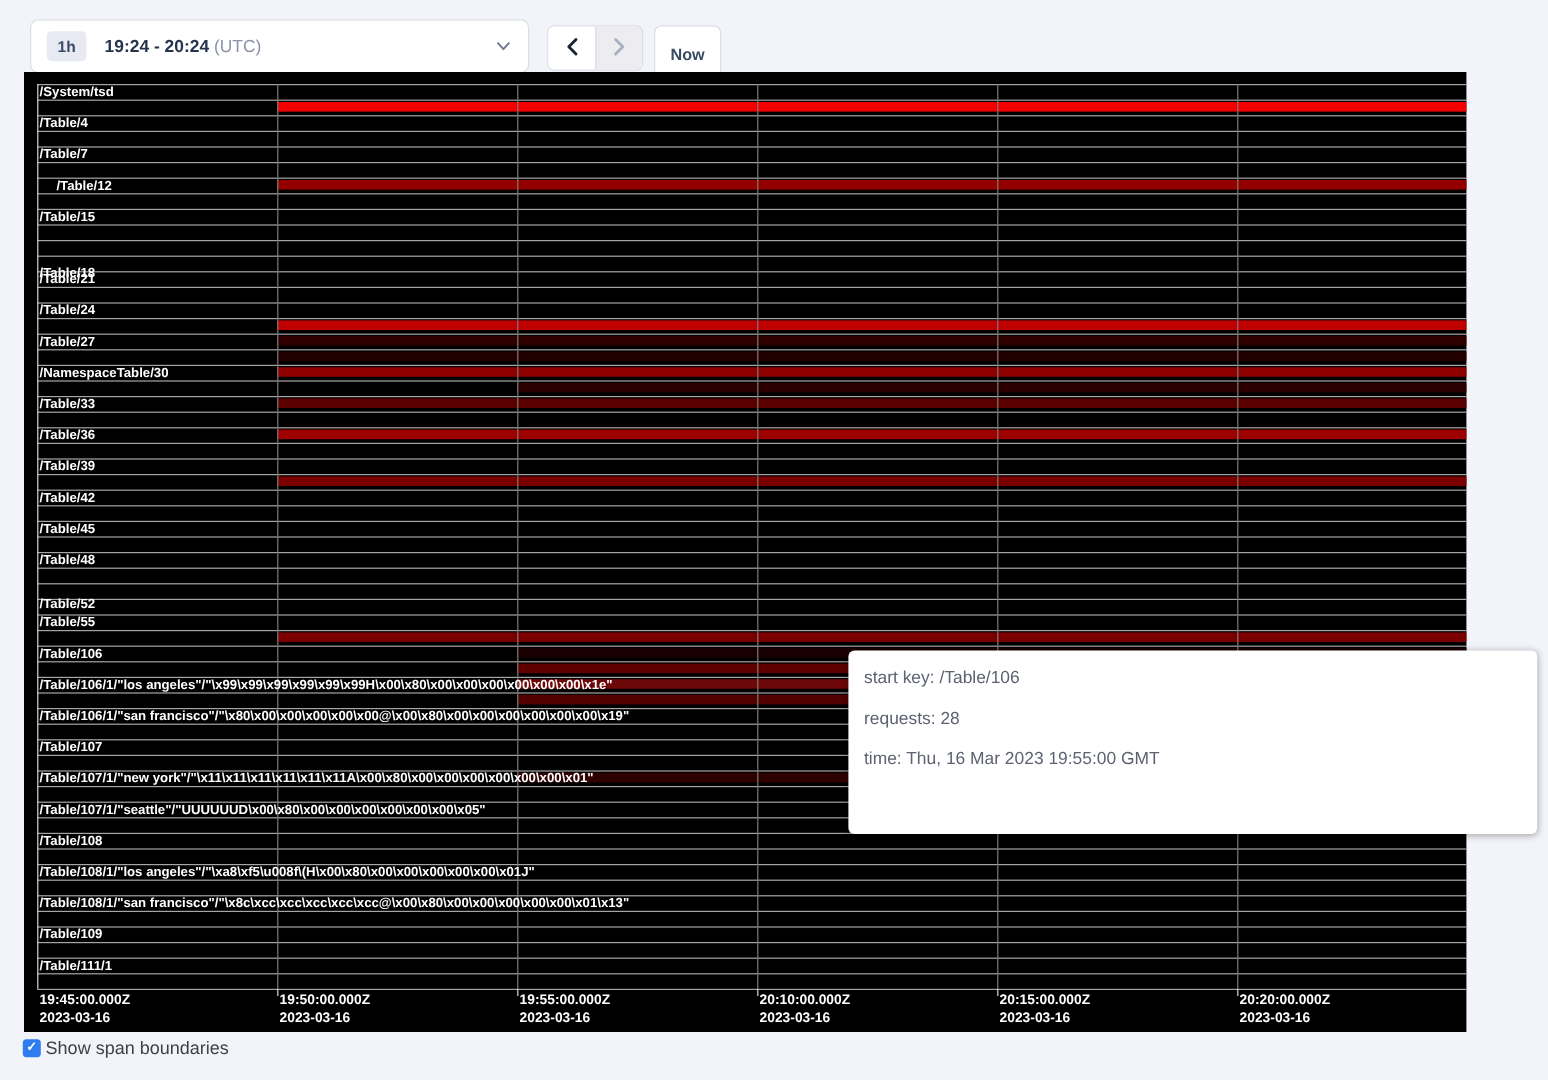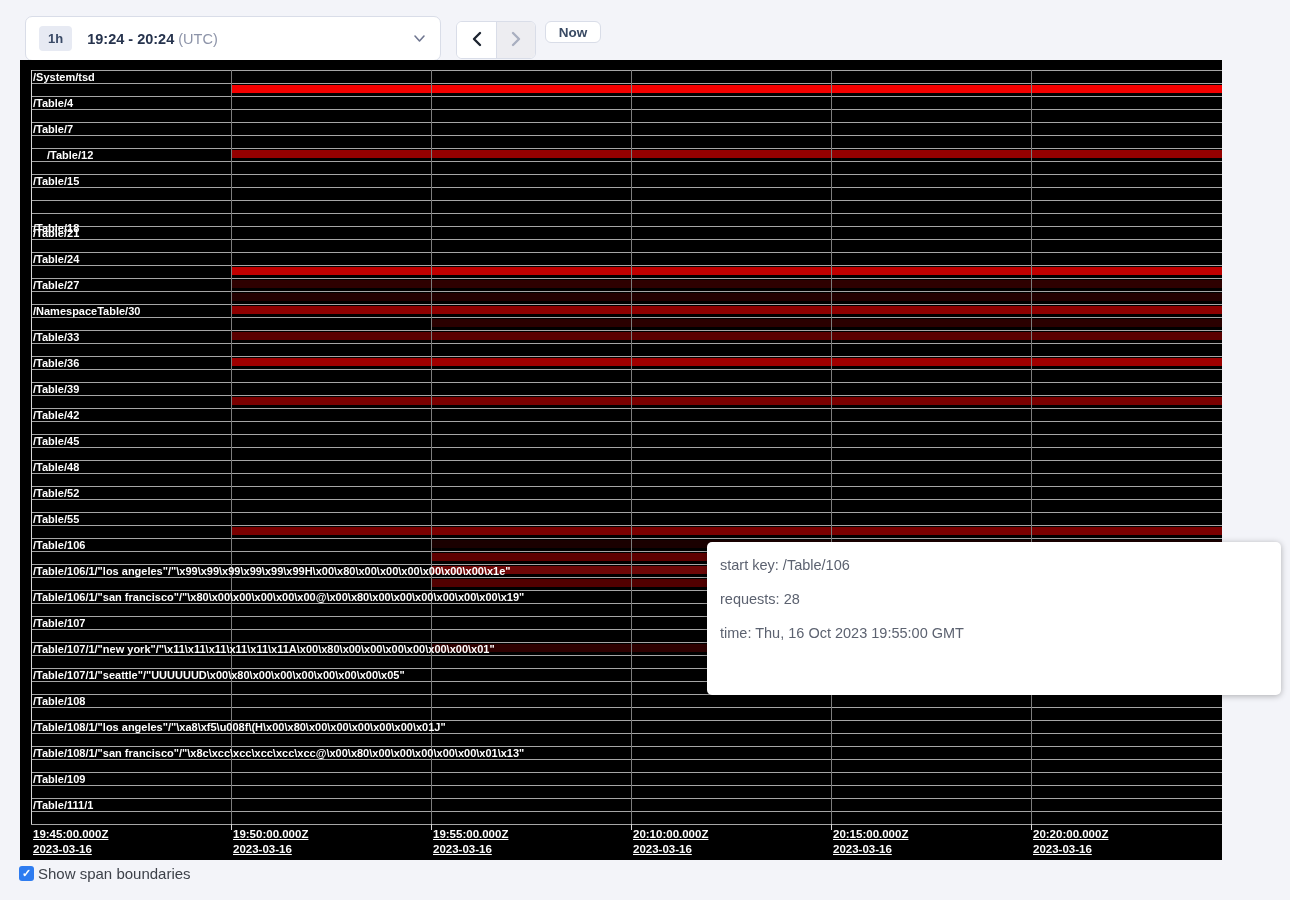--- a/index.html
+++ b/index.html
@@ -23,38 +23,38 @@
   .navgroup{
     position:absolute;left:456px;top:21px;height:38px;box-sizing:border-box;
     display:flex;border:1px solid #d9dde8;border-radius:6px;overflow:hidden;background:#fff;
   }
   .navbtn{
     width:39px;height:36px;display:flex;align-items:center;justify-content:center;
     background:#fff;border:none;padding:0;cursor:pointer;
   }
   .navbtn.next{border-left:1px solid #d9dde8;background:#ededf1;cursor:default;}
   .now-btn{
-    position:absolute;left:545px;top:21px;width:56px;height:22px;box-sizing:border-box;
+    position:absolute;left:545px;top:21px;width:56px;height:48px;box-sizing:border-box;
     background:#fff;border:1px solid #d9dde8;border-radius:6px;
     font-family:"Liberation Sans",sans-serif;font-weight:700;font-size:13.5px;color:#394a63;cursor:pointer;
   }
   
   .viz{
     position:absolute;left:20px;top:60px;width:1202px;height:800px;background:#000;
   }
   .hline{position:absolute;height:1px;background:#a6a6a6;}
   .vline{position:absolute;width:1px;background:#7c7c7c;}
   .edgeline{position:absolute;width:1px;background:#d8d8d8;}
   .band{position:absolute;height:8px;}
   .rowlabel{
     position:absolute;height:13px;line-height:13px;color:#fff;
     font-size:11px;font-weight:700;white-space:nowrap;letter-spacing:0;
   }
   .tick{position:absolute;width:1px;height:6px;background:#d8d8d8;}
-  .axislabel{position:absolute;color:#fff;font-size:11.5px;font-weight:700;line-height:14.5px;white-space:nowrap;text-decoration:underline;}
+  .axislabel{position:absolute;color:#fff;font-size:11.5px;font-weight:700;line-height:14.5px;white-space:nowrap;}
   
   .tooltip{
     position:absolute;left:707px;top:542px;width:574px;height:153px;box-sizing:border-box;
     background:#fff;border-radius:5px;box-shadow:0 1px 6px rgba(0,0,0,.30);
     padding:6px 0 0 13px;font-size:14.5px;color:#5c6270;z-index:5;
   }
   .tooltip div{line-height:34px;white-space:nowrap;overflow:hidden;}
   
   .footer{position:absolute;left:19px;top:865px;display:flex;align-items:center;}
   .checkbox{
@@ -190,21 +190,21 @@
     <div class="rowlabel" style="left: 13px; top: 167px;">/Table/21</div>
     <div class="rowlabel" style="left: 13px; top: 193px;">/Table/24</div>
     <div class="rowlabel" style="left: 13px; top: 219px;">/Table/27</div>
     <div class="rowlabel" style="left: 13px; top: 245px;">/NamespaceTable/30</div>
     <div class="rowlabel" style="left: 13px; top: 271px;">/Table/33</div>
     <div class="rowlabel" style="left: 13px; top: 297px;">/Table/36</div>
     <div class="rowlabel" style="left: 13px; top: 323px;">/Table/39</div>
     <div class="rowlabel" style="left: 13px; top: 349px;">/Table/42</div>
     <div class="rowlabel" style="left: 13px; top: 375px;">/Table/45</div>
     <div class="rowlabel" style="left: 13px; top: 401px;">/Table/48</div>
-    <div class="rowlabel" style="left: 13px; top: 427px;">/Table/52</div>
+    <div class="rowlabel" style="left: 13px; top: 438px;">/Table/52</div>
     <div class="rowlabel" style="left: 13px; top: 453px;">/Table/55</div>
     <div class="rowlabel" style="left: 13px; top: 479px;">/Table/106</div>
     <div class="rowlabel" style="left: 13px; top: 505px;">/Table/106/1/"los angeles"/"\x99\x99\x99\x99\x99\x99H\x00\x80\x00\x00\x00\x00\x00\x00\x1e"</div>
     <div class="rowlabel" style="left: 13px; top: 531px;">/Table/106/1/"san francisco"/"\x80\x00\x00\x00\x00\x00@\x00\x80\x00\x00\x00\x00\x00\x00\x19"</div>
     <div class="rowlabel" style="left: 13px; top: 557px;">/Table/107</div>
     <div class="rowlabel" style="left: 13px; top: 583px;">/Table/107/1/"new york"/"\x11\x11\x11\x11\x11\x11A\x00\x80\x00\x00\x00\x00\x00\x00\x01"</div>
     <div class="rowlabel" style="left: 13px; top: 609px;">/Table/107/1/"seattle"/"UUUUUUD\x00\x80\x00\x00\x00\x00\x00\x00\x05"</div>
     <div class="rowlabel" style="left: 13px; top: 635px;">/Table/108</div>
     <div class="rowlabel" style="left: 13px; top: 661px;">/Table/108/1/"los angeles"/"\xa8\xf5\u008f\(H\x00\x80\x00\x00\x00\x00\x00\x01J"</div>
     <div class="rowlabel" style="left: 13px; top: 687px;">/Table/108/1/"san francisco"/"\x8c\xcc\xcc\xcc\xcc\xcc@\x00\x80\x00\x00\x00\x00\x00\x01\x13"</div>
@@ -237,21 +237,21 @@
     <div class="tick" style="left: 1011px; top: 764px;"></div>
     <div class="axislabel" style="left: 1013px; top: 767px;">
       <div>20:20:00.000Z</div>
       <div>2023-03-16</div>
     </div>
   </div>
 
 <div class="tooltip">
   <div>start key: /Table/106</div>
   <div>requests: 28</div>
-  <div>time: Thu, 16 Oct 2023 19:55:00 GMT</div>
+  <div>time: Thu, 16 Mar 2023 19:55:00 GMT</div>
 </div>
 
 <div class="footer">
   <span class="checkbox">
       <span>✓</span>
     </span>
   <span class="footer-label">Show span boundaries</span>
 </div>
 
 </body></html>

